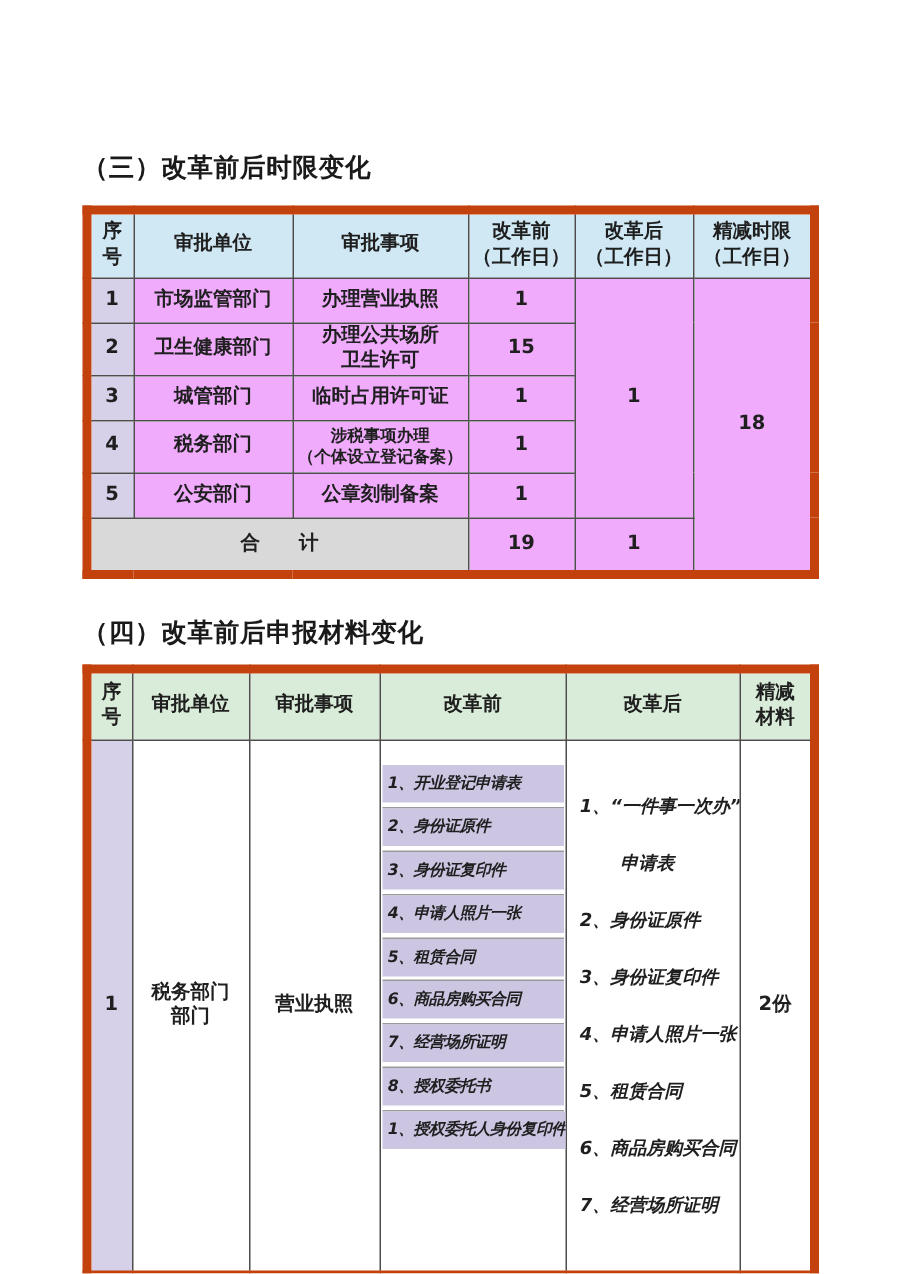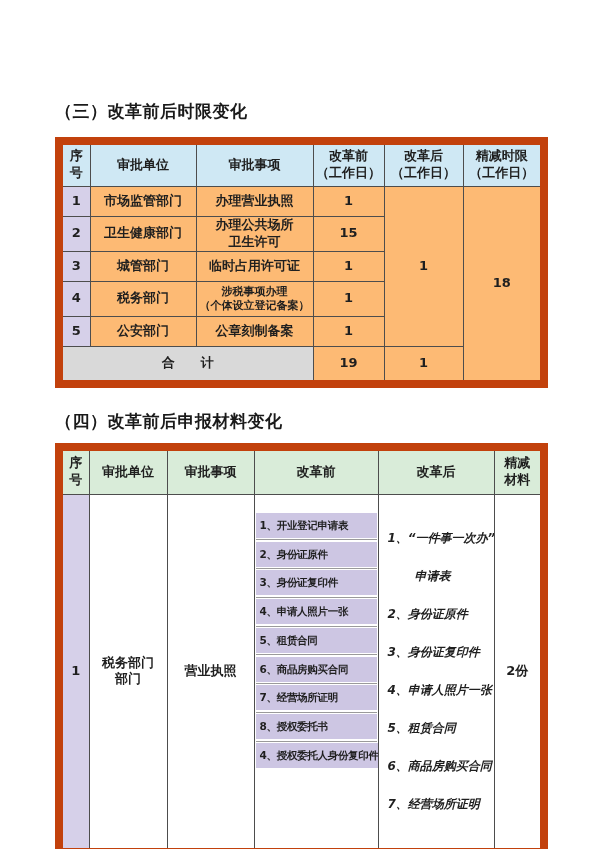--- a/index.html
+++ b/index.html
@@ -9,49 +9,49 @@
   }
   .doc-title{
     position:absolute;left:55px;font-size:17px;font-weight:bold;
     letter-spacing:0.5px;white-space:nowrap;color:#1a1a1a;
   }
   #title3{top:100px;}
   #title4{top:410px;}
 
   table.sheet{
     position:absolute;left:55px;border-collapse:collapse;table-layout:fixed;
-    border:8px solid #c2410c;
+    border:6px solid #c2410c;
   }
   table.sheet th, table.sheet td{
     border:1px solid #4d4d4d;text-align:center;vertical-align:middle;
     font-weight:bold;padding:0 2px;white-space:pre-line;overflow:hidden;
   }
   #t1{top:137px;width:485px;}
   #t2{top:443px;width:485px;}
 
   
   #t1 th{background:#cfe8f4;font-size:13px;line-height:1.3;}
   #t1 thead tr{height:45px;}
-  #t1 td{font-size:13px;line-height:1.25;background:#fdba74;}
+  #t1 td{font-size:13px;line-height:1.25;background:#f0abfc;}
   #t1 td.no{background:#d6d0e9;}
   #t1 tr.h30{height:30px;}
   #t1 tr.h35{height:35px;}
   #t1 tr.total-row{height:38px;}
   #t1 td.tight{font-size:11px;line-height:1.25;}
   #t1 td.total-label{background:#d9d9d9;}
 
   
   #t2 th{background:#d9ecd9;font-size:13px;line-height:1.3;}
   #t2 thead tr{height:47px;}
   #t2 tbody tr{height:260px;}
   #t2 td{font-size:13px;line-height:1.3;background:#ffffff;}
   #t2 td.no{background:#d6d0e9;}
   #t2 td.before-cell{padding:0;vertical-align:top;}
   .slots{height:258px;display:flex;flex-direction:column;padding:0 1px;}
-  .slot{flex:1;display:flex;align-items:center;border-bottom:1px solid #9a9a9a;}
+  .slot{flex:1;display:flex;align-items:flex-start;border-bottom:1px solid #9a9a9a;font-style:italic;}
   .slot:last-child{border-bottom:none;}
   .sub-box{
     background:#cdc6e3;width:100%;height:25px;line-height:25px;
     font-size:10.5px;letter-spacing:-0.3px;text-align:left;padding-left:4px;
     white-space:nowrap;font-weight:bold;
   }
   #t2 td.after-cell{padding:0;}
   .after-list{text-align:left;padding-left:9px;font-style:italic;}
   .after-line{font-size:12px;line-height:21px;white-space:nowrap;font-weight:bold;}
   .after-line.indent{padding-left:27px;}
@@ -159,21 +159,21 @@
         <td class="before-cell">
           <div class="slots">
             <div class="slot"><div class="sub-box">1、开业登记申请表</div></div>
             <div class="slot"><div class="sub-box">2、身份证原件</div></div>
             <div class="slot"><div class="sub-box">3、身份证复印件</div></div>
             <div class="slot"><div class="sub-box">4、申请人照片一张</div></div>
             <div class="slot"><div class="sub-box">5、租赁合同</div></div>
             <div class="slot"><div class="sub-box">6、商品房购买合同</div></div>
             <div class="slot"><div class="sub-box">7、经营场所证明</div></div>
             <div class="slot"><div class="sub-box">8、授权委托书</div></div>
-            <div class="slot"><div class="sub-box">4、授权委托人身份复印件</div></div>
+            <div class="slot"><div class="sub-box">1、授权委托人身份复印件</div></div>
           </div>
         </td>
         <td class="after-cell">
           <div class="after-list">
             <div class="after-line">1、“一件事一次办”</div>
             <div class="after-line indent">申请表</div>
             <div class="after-line">2、身份证原件</div>
             <div class="after-line">3、身份证复印件</div>
             <div class="after-line">4、申请人照片一张</div>
             <div class="after-line">5、租赁合同</div>

